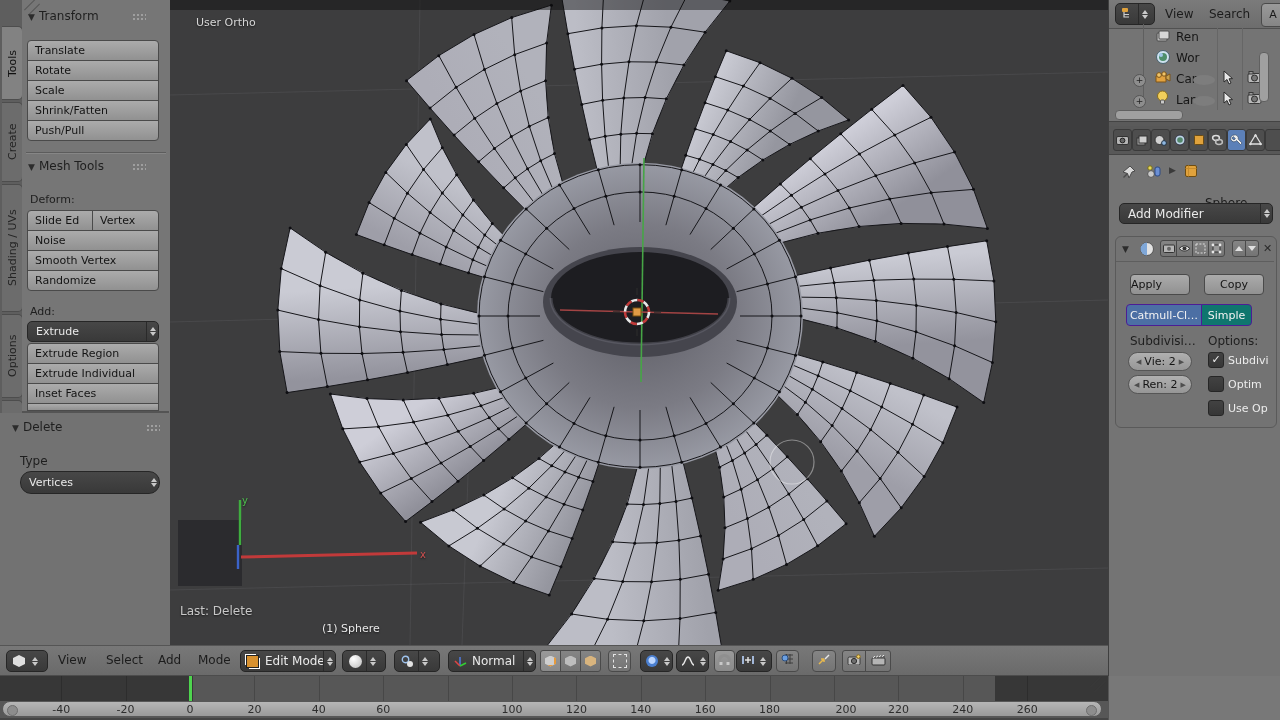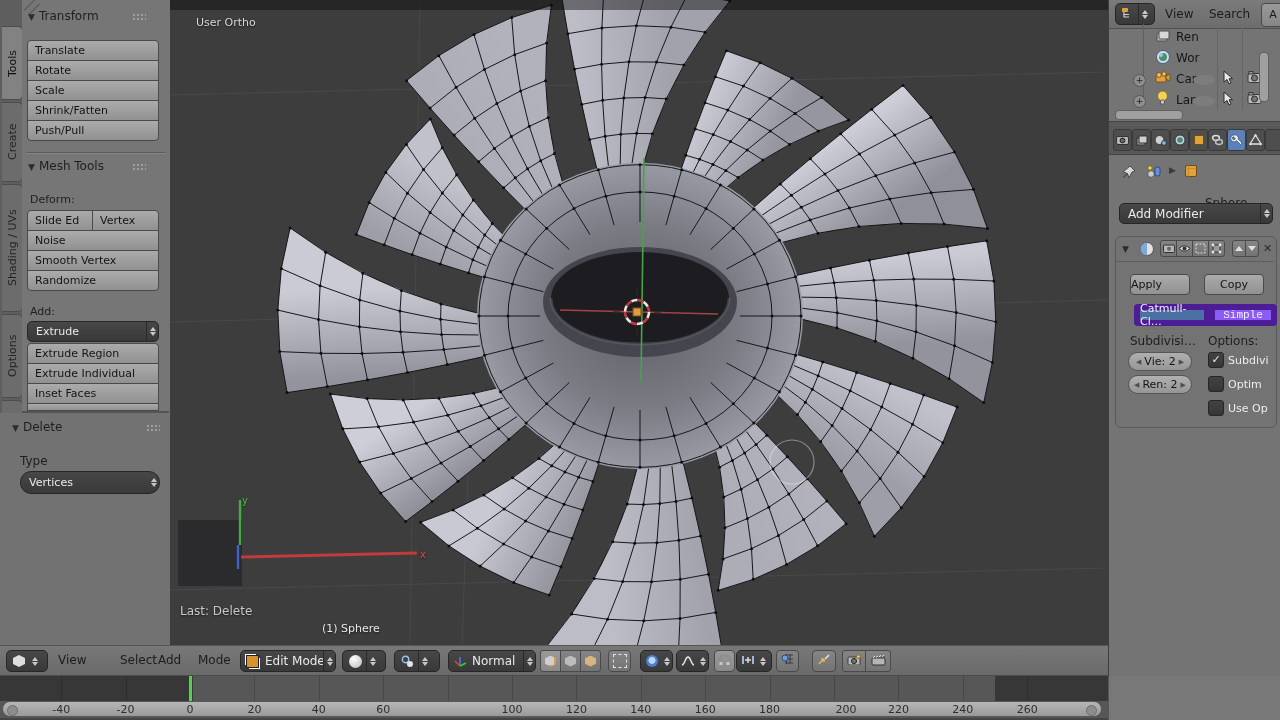--- a/index.html
+++ b/index.html
@@ -83,21 +83,21 @@
   .mini{position:absolute;box-sizing:border-box;}
   .chk{position:absolute;width:14px;height:14px;border-radius:3px;background:linear-gradient(180deg,#424242,#363636);
        border:1px solid #262626;cursor:pointer;color:#f0f0f0;font-size:11px;line-height:13px;text-align:center;}
   .chk.checked::after{content:"✓";}
   .chklbl{position:absolute;color:#ececec;font-size:11px;}
   .pillstep{position:absolute;height:19px;border-radius:10px;background:linear-gradient(180deg,#b0b0b0,#969696);
             border:1px solid #565656;box-sizing:border-box;display:flex;align-items:center;justify-content:center;
             color:#141414;cursor:pointer;}
   .pillstep .a{font-size:7px;color:#4e4e4e;padding:0 3px;}
   .seg{position:absolute;top:0;height:22px;box-sizing:border-box;display:flex;align-items:center;justify-content:center;
-       color:#f2f2f2;cursor:pointer;border:6px solid #4c1d95;margin-left:8px;}
+       color:#f2f2f2;cursor:pointer;border:1px solid #4c1d95;}
   .vscroll{position:absolute;width:8px;border-radius:4px;background:#a0a0a0;border:1px solid #606060;}
   .hscroll{position:absolute;height:8px;border-radius:4px;background:#a0a0a0;border:1px solid #606060;}
   .fainto{position:absolute;width:22px;height:10px;border-radius:50%;background:#7d7d7d;}
 </style>
 </head>
 <body>
 
 <div id="tabstrip" class="abs">
   <div class="vtab active" style="top:26px;height:72px;">Tools</div>
   <div class="vtab" style="top:102px;height:78px;">Create</div>
@@ -962,21 +962,21 @@
 
 <div id="vheader" class="abs">
   <div class="dd hdd" style="left:6px;width:42px;position:absolute;">
     <span class="ico" style="margin-left:6px;width:12px;height:12px;background:#dedede;clip-path:polygon(50% 0,100% 25%,100% 75%,50% 100%,0 75%,0 25%);"></span>
     <span class="stepper" style="margin-left:4px;border-left:none;">
         <b></b>
         <i></i>
       </span>
   </div>
   <div class="hmenu" style="left:58px;">View</div>
-  <div class="hmenu" style="left:120px;">Select</div>
+  <div class="hmenu" style="left:106px;">Select</div>
   <div class="hmenu" style="left:158px;">Add</div>
   <div class="hmenu" style="left:198px;">Mode</div>
 
   <div class="dd hdd" style="left:240px;width:96px;position:absolute;">
     <span class="ico" style="margin-left:5px;width:11px;height:11px;background:#d8912f;border:1px solid #222;box-shadow:-2px -2px 0 -1px #fff,2px 2px 0 -1px #fff;"></span>
     <span class="txt" style="padding-left:6px;">Edit Mode</span>
     <span class="stepper">
         <b></b>
         <i></i>
       </span>
@@ -1374,21 +1374,21 @@
     <div class="hbtn" style="left:129px;top:3px;width:14px;height:17px;border-radius:0 3px 3px 0;position:absolute;">
       <span style="width:0;height:0;border:4px solid transparent;border-top:5px solid #e0e0e0;margin-bottom:-4px;"></span>
     </div>
     <div class="mini" style="left:147px;top:5px;font-size:11px;color:#2a2a2a;cursor:pointer;">✕</div>
     <div class="mini" style="left:0;top:24px;width:158px;height:1px;background:#5e5e5e;"></div>
 
     <div class="btn r-all" style="left:14px;top:37px;width:60px;padding-left:0;">Apply</div>
     <div class="btn r-all" style="left:88px;top:37px;width:60px;text-align:center;padding-left:0;">Copy</div>
 
     <div class="seg" style="left:10px;top:67px;width:76px;border-radius:4px 0 0 4px;background:#4c6fa4;">Catmull-Cl…</div>
-    <div class="seg" style="left:85px;top:67px;width:68px;border-radius:0 4px 4px 0;background:#8b5cf6;font-family:Liberation Mono, monospace;">Simple</div>
+    <div class="seg" style="left:85px;top:67px;width:51px;border-radius:0 4px 4px 0;background:#0f766e;">Simple</div>
 
     <div class="prow-label" style="left:14px;top:97px;">Subdivisi…</div>
     <div class="prow-label" style="left:92px;top:97px;">Options:</div>
 
     <div class="pillstep" style="left:12px;top:115px;width:64px;">
       <span class="a">◀</span>
         <span>Vie: 2</span>
         <span class="a">▶</span>
     </div>
     <div class="pillstep" style="left:12px;top:138px;width:64px;">

